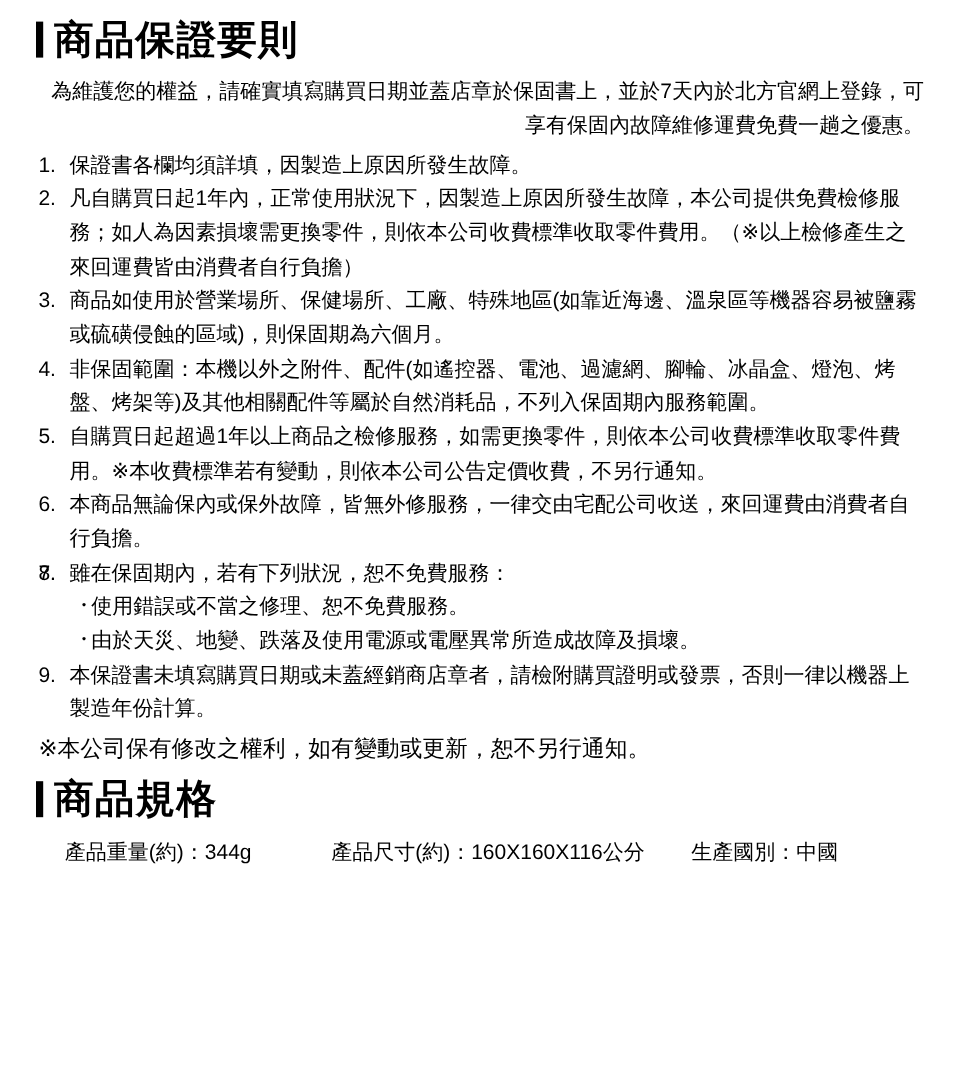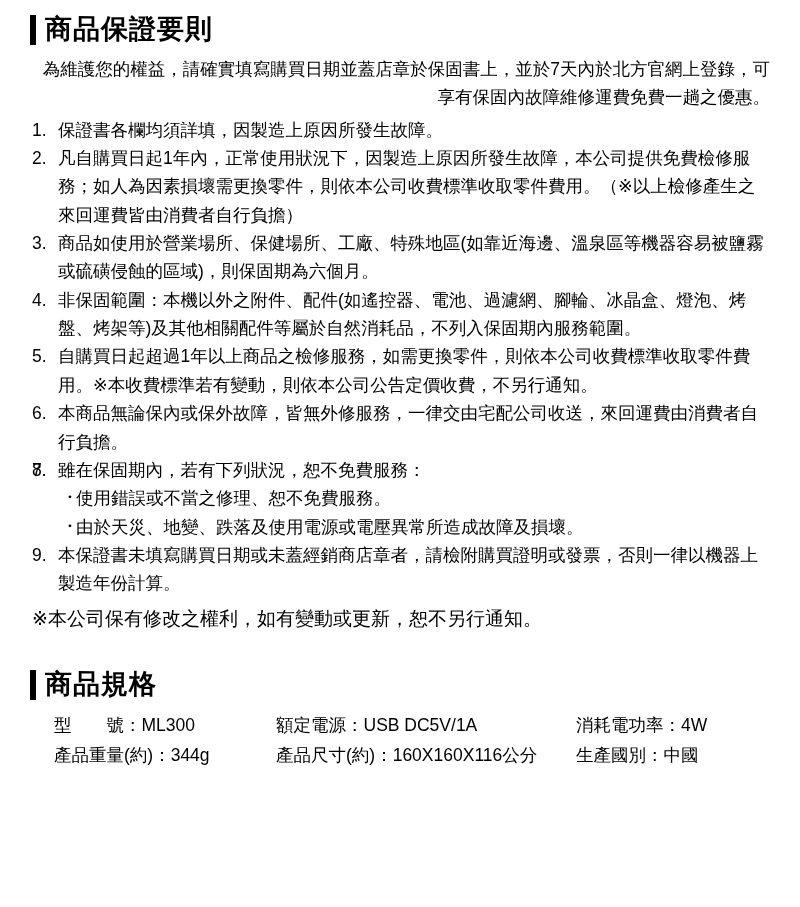--- a/index.html
+++ b/index.html
@@ -18,21 +18,21 @@
     width: 800px;
     height: 907px;
     position: relative;
     box-sizing: border-box;
     padding: 14px 30px 0 30px;
   }
   
   .section-heading {
     display: flex;
     align-items: center;
-    font-size: 27px;
+    font-size: 33px;
     font-weight: bold;
     letter-spacing: 1px;
     margin: 0 0 10px 0;
     line-height: 1.15;
   }
   .heading-bar {
     display: inline-block;
     width: 6px;
     height: 30px;
     background: #000;
@@ -86,21 +86,21 @@
     left: 3px;
     top: -1px;
   }
   .note {
     font-size: 19px;
     line-height: 1.62;
     margin: 6px 0 0 2px;
   }
   
   .spec-section {
-    margin-top: 35px;
+    margin-top: 6px;
   }
   .spec-table {
     width: 100%;
     border-collapse: collapse;
     font-size: 17.5px;
     line-height: 1.6;
   }
   .spec-table td {
     padding: 1px 0;
     vertical-align: top;
@@ -177,25 +177,20 @@
 
   <div class="spec-section">
     <div class="section-heading">
       <span class="heading-bar"></span>
       <span class="heading-text">商品規格</span>
     </div>
 
     <table class="spec-table">
       <tbody>
         <tr>
-          <td class="spec-col-1"><span>型　　號：</span><span>ML300</span></td>
-          <td class="spec-col-2"><span>額定電源：</span><span>USB DC5V/1A</span></td>
-          <td class="spec-col-3"><span>消耗電功率：</span><span>4W</span></td>
-        </tr>
-        <tr>
           <td class="spec-col-1"><span>產品重量(約)：</span><span>344g</span></td>
           <td class="spec-col-2"><span>產品尺寸(約)：</span><span>160X160X116公分</span></td>
           <td class="spec-col-3"><span>生產國別：</span><span>中國</span></td>
         </tr>
       </tbody>
     </table>
   </div>
 
 </div>
 

